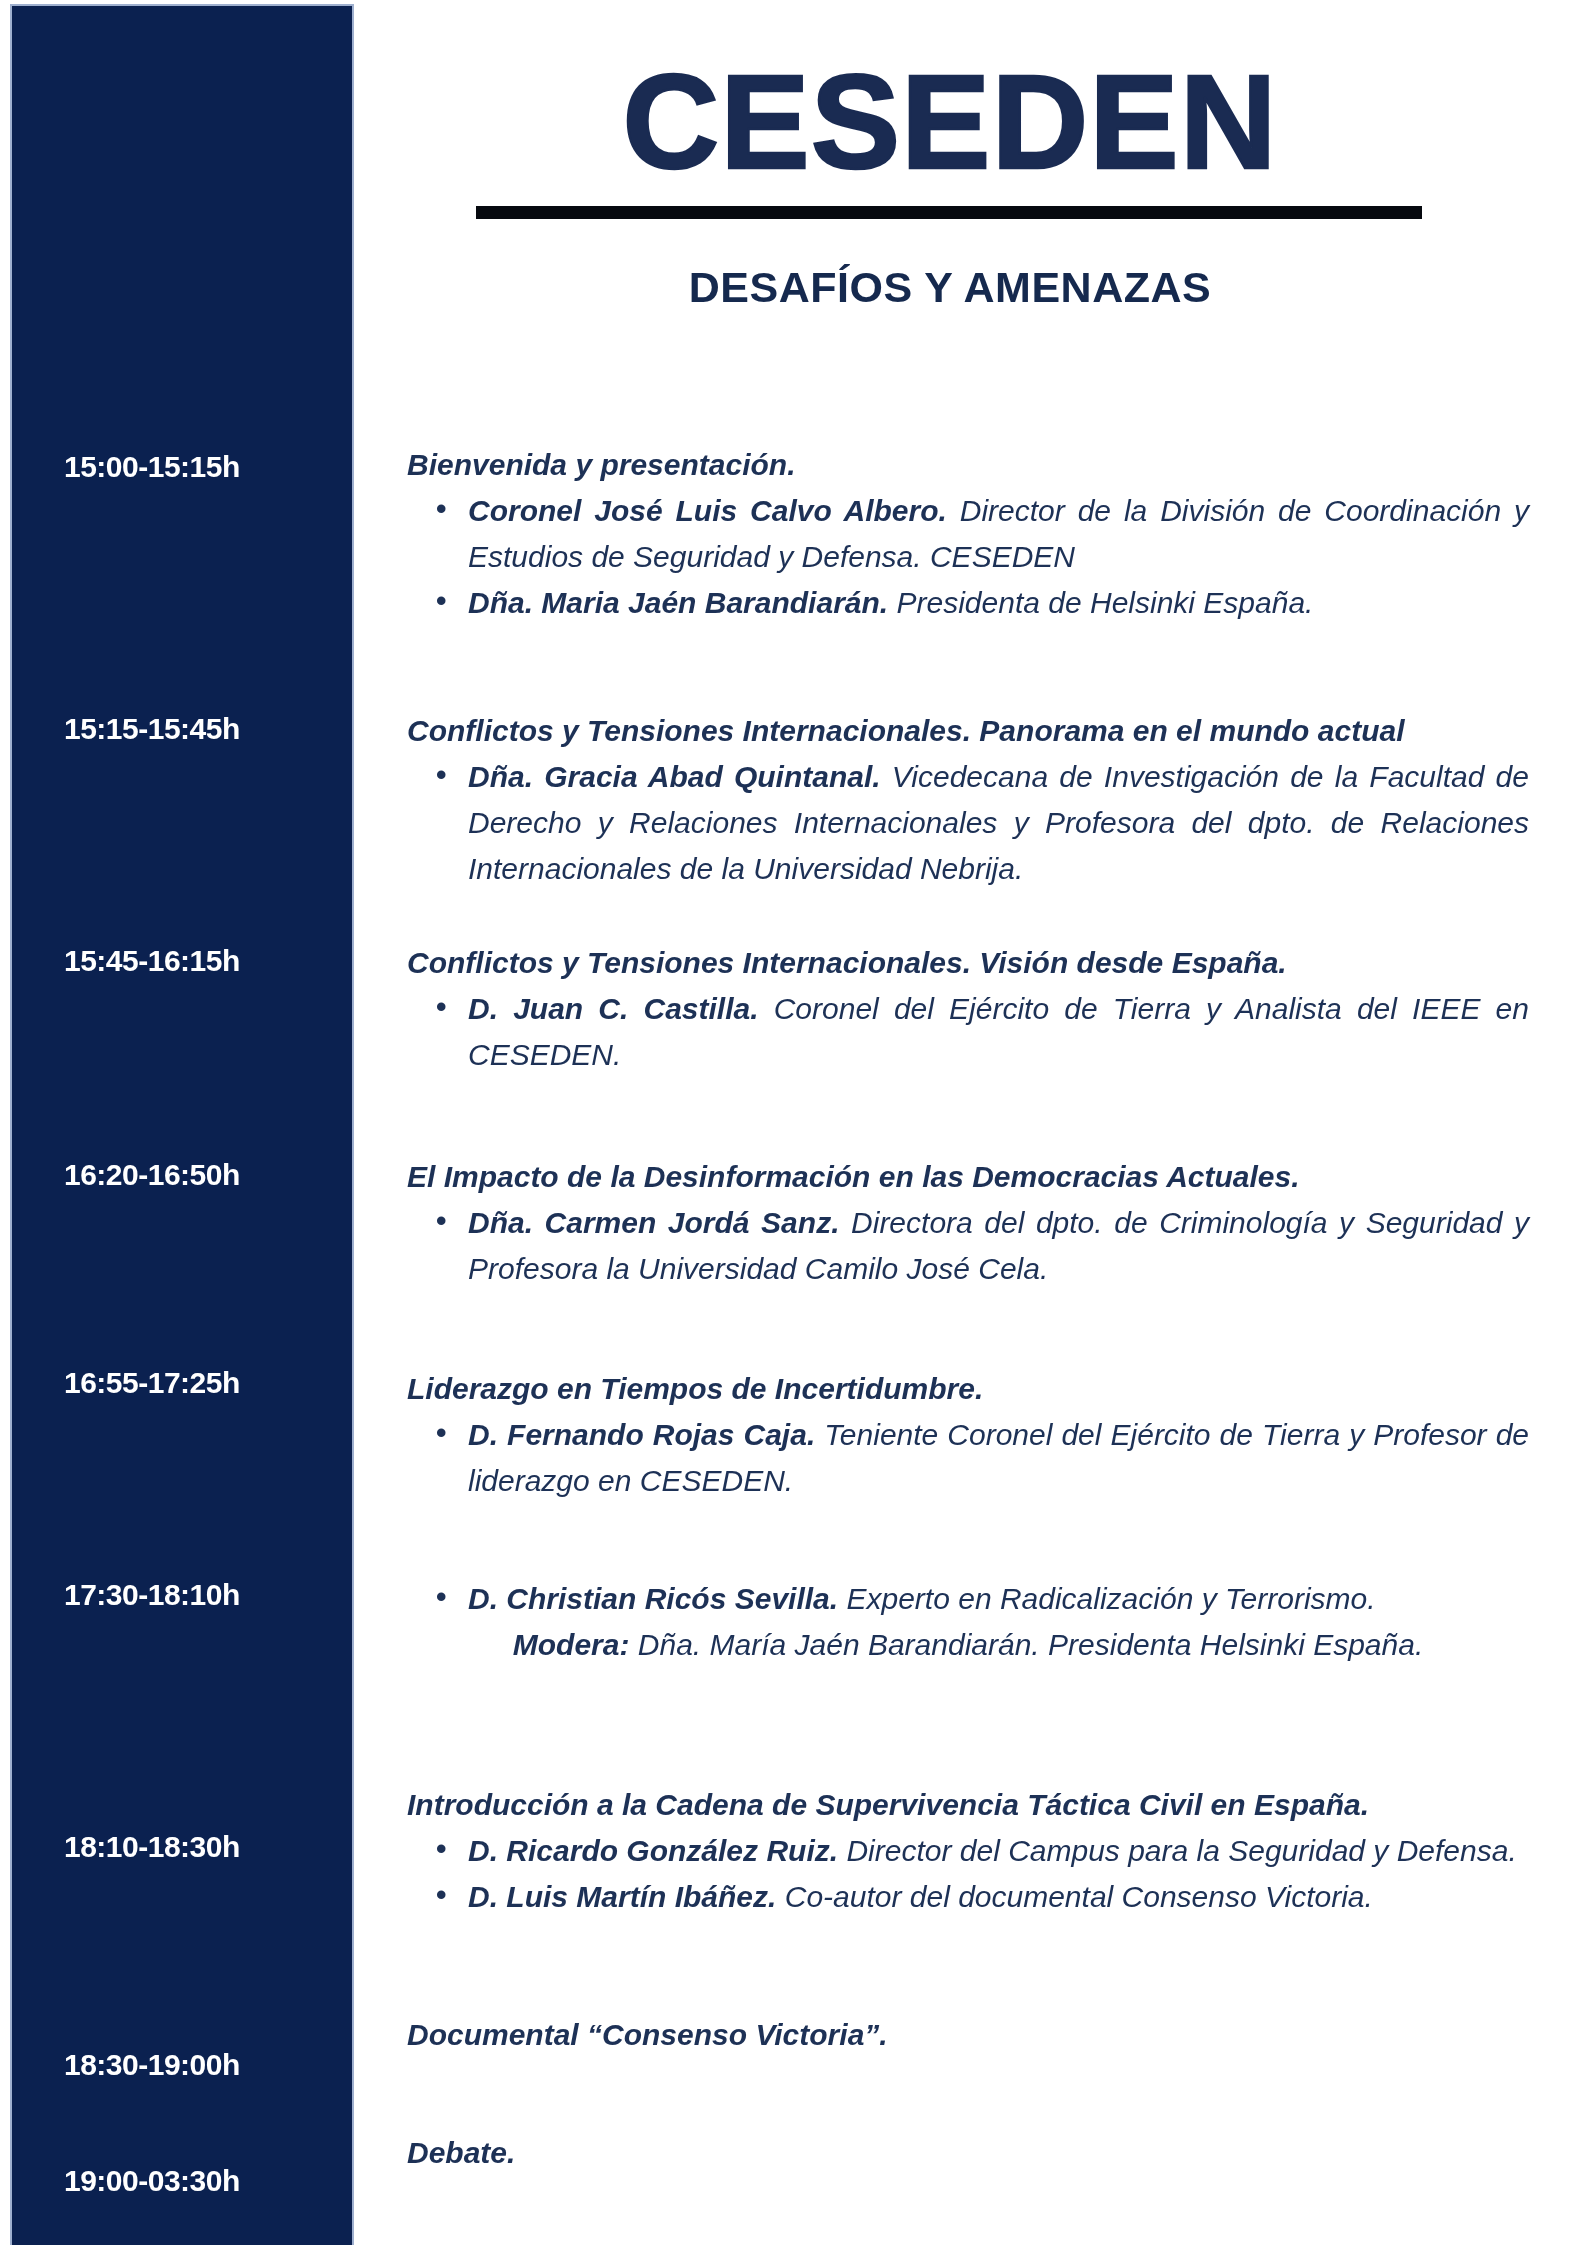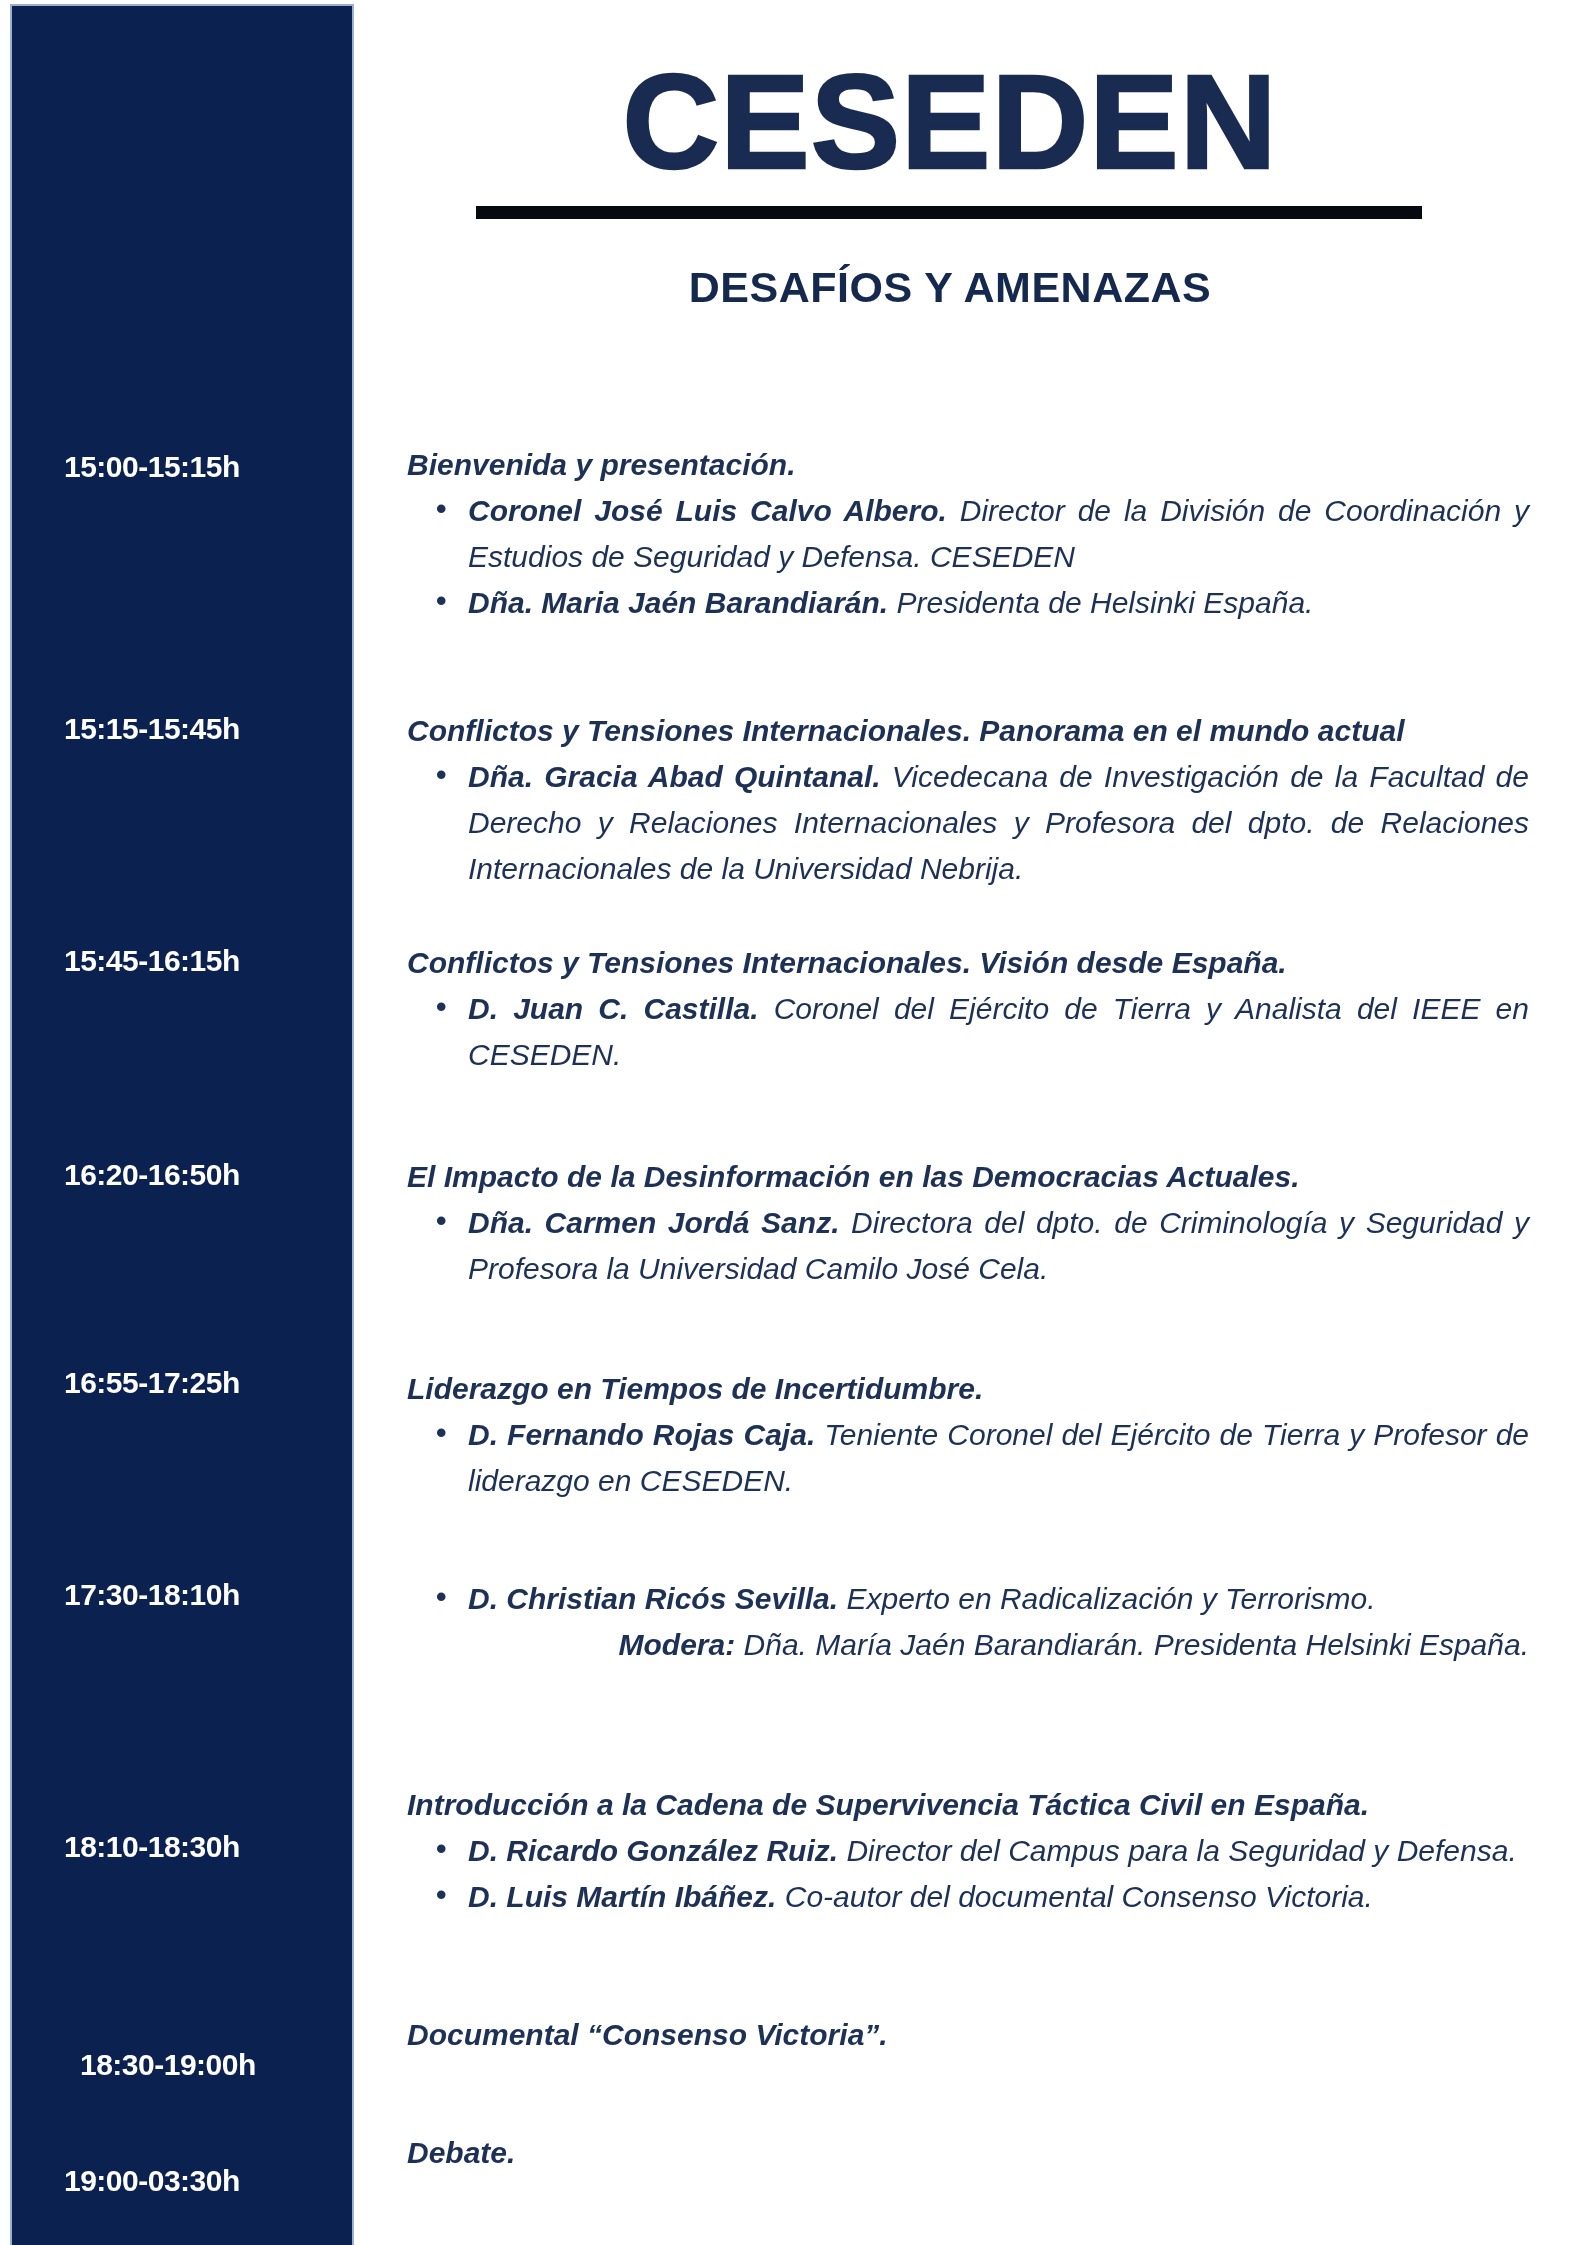--- a/index.html
+++ b/index.html
@@ -36,41 +36,41 @@
   .year { font-weight:400; }
   
   .session {
     position:absolute; left:407px; width:1122px; color:#1d3156;
     font-style:italic; font-size:30px; line-height:46px;
   }
   .s-title { font-weight:bold; }
   .bullet { position:relative; padding-left:61px; text-align:justify; }
   .dot { position:absolute; left:29px; top:-2px; font-style:normal; font-weight:bold; }
   .name { font-weight:bold; }
-  .modera-line { text-align:right; }
+  .modera-line { text-align:center; }
 </style>
 </head>
 <body>
 
 <div class="page">
 
   <div class="sidebar"></div>
 
   <div class="header-box main-title" style="position:absolute;">CESEDEN</div>
   <div class="title-rule"></div>
   <div class="header-box subtitle subtitle-1" style="position:absolute;">DESAFÍOS Y AMENAZAS</div>
 
   <div class="time" style="top:448px;">15:00-15:15h</div>
   <div class="time" style="top:710px;">15:15-15:45h</div>
   <div class="time" style="top:942px;">15:45-16:15h</div>
   <div class="time" style="top:1144px;margin-top:12px;">16:20-16:50h</div>
   <div class="time" style="top:1364px;">16:55-17:25h</div>
   <div class="time" style="top:1576px;">17:30-18:10h</div>
   <div class="time" style="top:1828px;">18:10-18:30h</div>
-  <div class="time" style="top:2046px;margin-left:16px;">18:30-19:00h</div>
+  <div class="time" style="top:2046px;">18:30-19:00h</div>
   <div class="time" style="top:2162px;">19:00-03:30h</div>
 
   <div class="session" style="top:442px;">
     <div class="s-title">Bienvenida y presentación.</div>
     <div class="bullet"><span class="dot">•</span><span class="name">Coronel José Luis Calvo Albero.</span> <span>Director de la División de Coordinación y Estudios de Seguridad y Defensa. CESEDEN</span></div>
     <div class="bullet"><span class="dot">•</span><span class="name">Dña. Maria Jaén Barandiarán.</span> <span>Presidenta de Helsinki España.</span></div>
   </div>
 
   <div class="session" style="top:708px;">
     <div class="s-title">Conflictos y Tensiones Internacionales. Panorama en el mundo actual</div>

